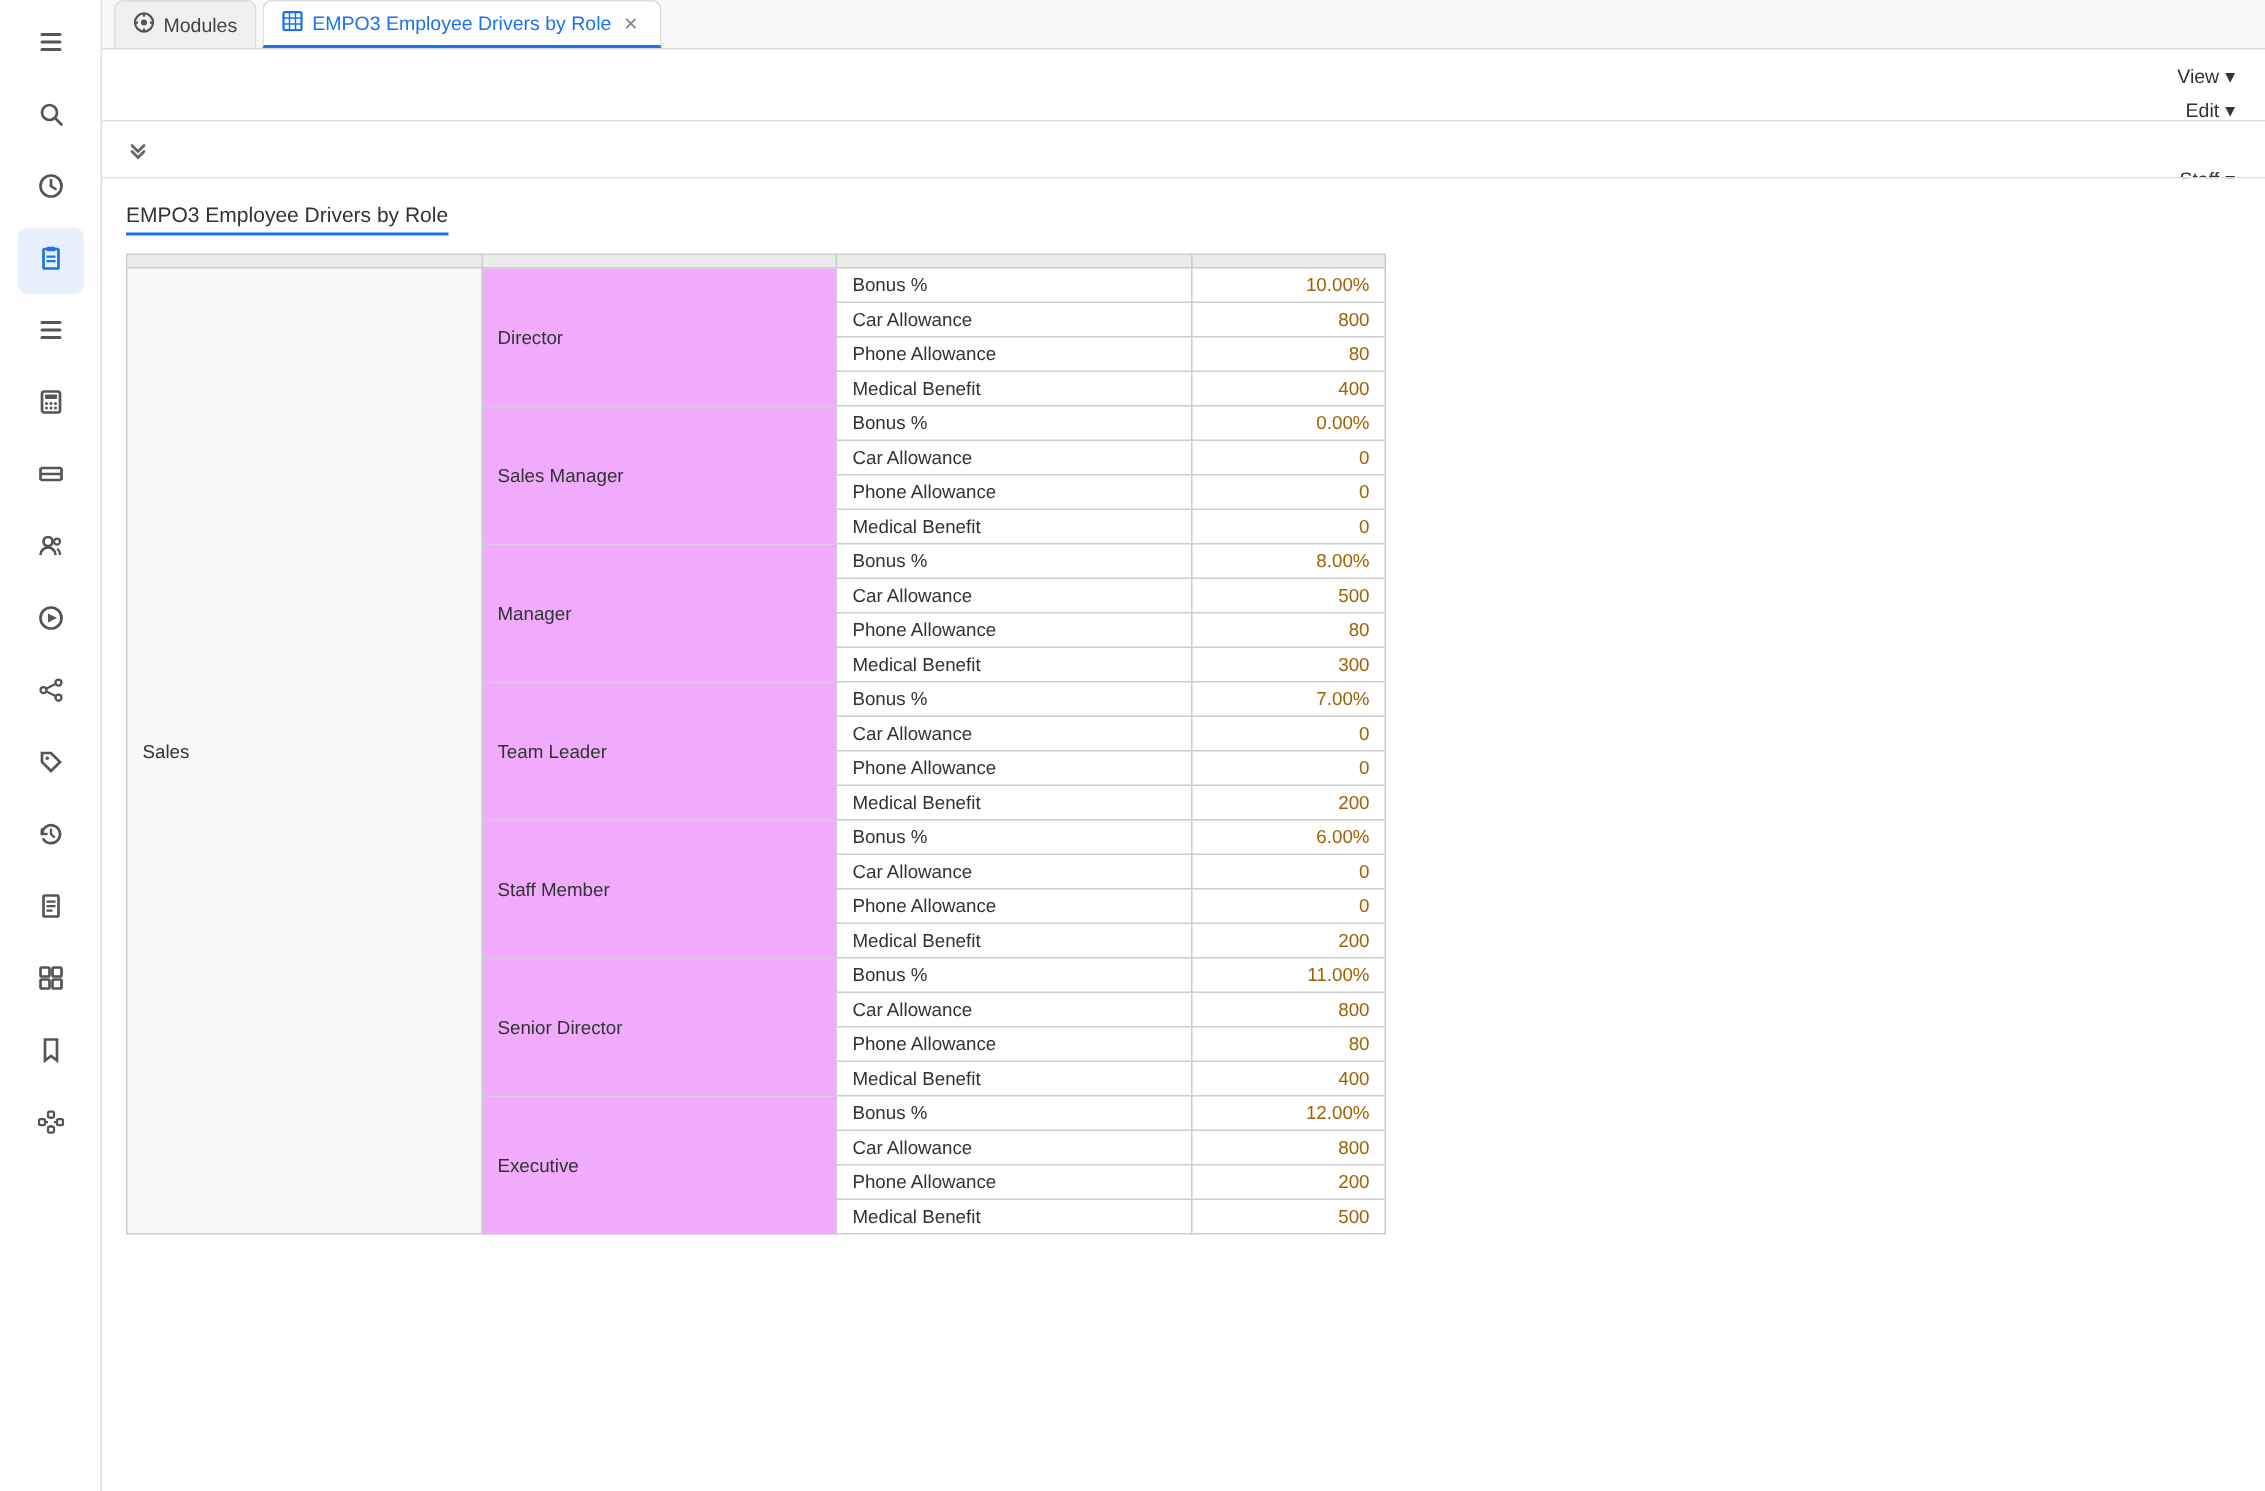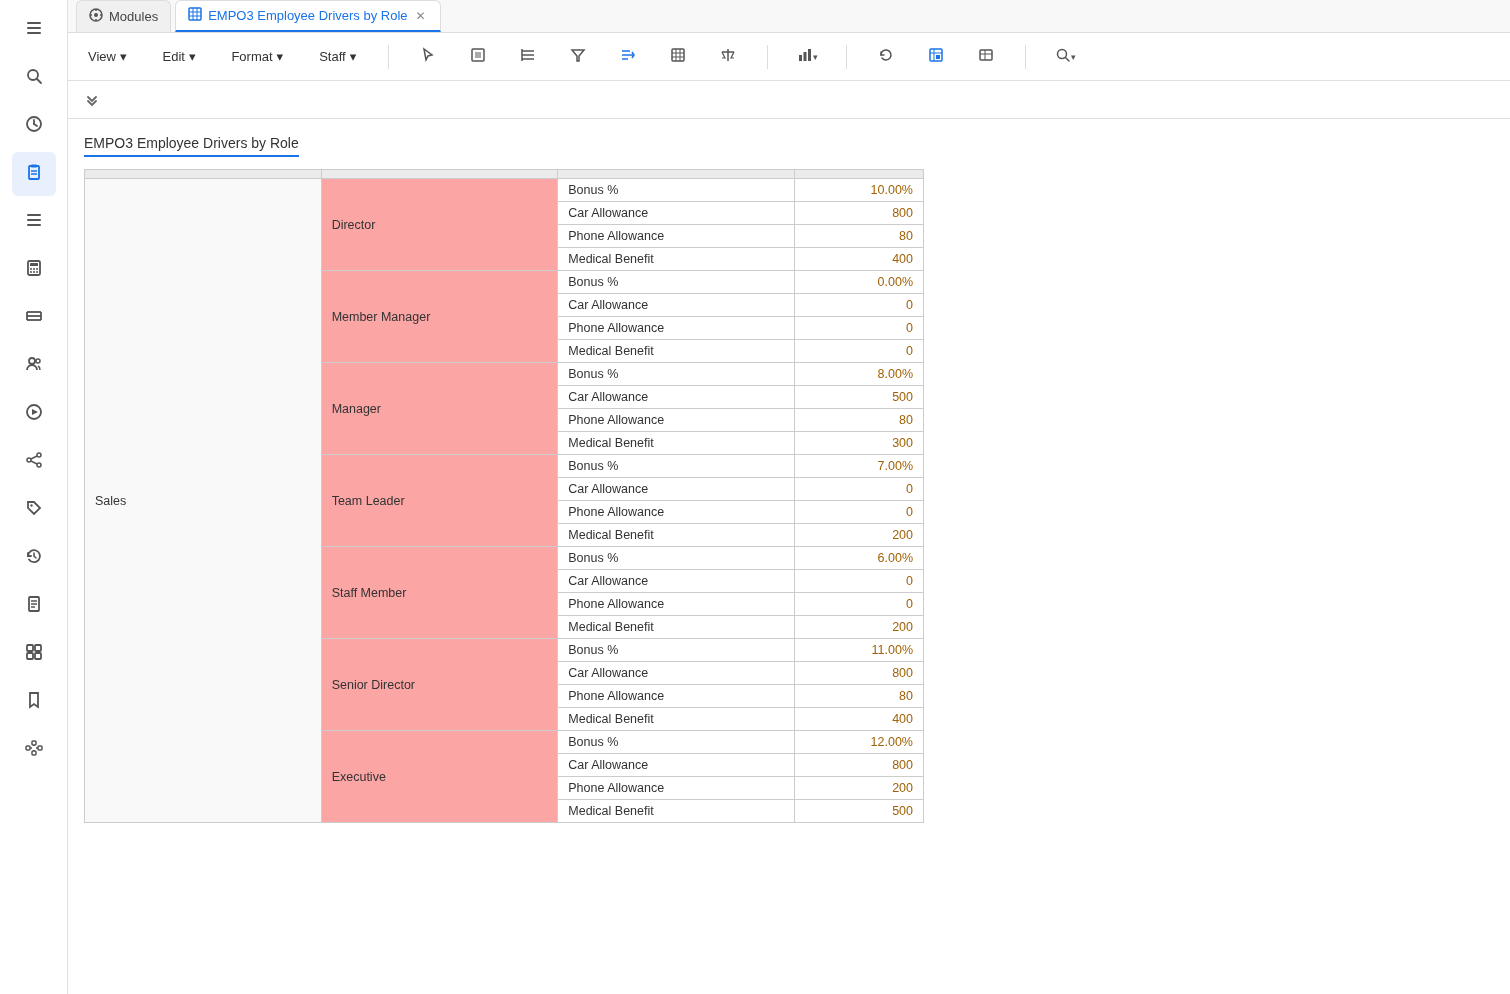--- a/index.html
+++ b/index.html
@@ -55,26 +55,27 @@
       height: 100%;
       border-bottom: 2px solid transparent;
     }
     .tab.inactive { background: #f0f0f0; border: 1px solid #ddd; border-bottom: none; margin-right: 4px; }
     .tab.active { background: #fff; border: 1px solid #ddd; border-bottom: 2px solid #1a73e8; color: #1a73e8; }
     .tab-close { font-size: 12px; color: #888; cursor: pointer; padding: 2px; border-radius: 3px; }
 
     
     .toolbar {
       display: flex;
-      align-items: center;
+      align-items: flex-end;
       padding: 6px 12px;
       border-bottom: 1px solid #e0e0e0;
-      gap: 20px;
+      gap: 0;
       flex-shrink: 0;
       height: 48px;
+      flex-direction: column;
     }
     .toolbar-btn {
       display: flex;
       align-items: center;
       gap: 4px;
       padding: 4px 8px;
       border-radius: 4px;
       cursor: pointer;
       font-size: 13px;
       color: #333;
@@ -155,21 +156,21 @@
       text-align: left;
       font-size: 13px;
       color: #333;
       background: #f9f9f9;
     }
     .col-role {
       width: 220px;
       text-align: left;
       font-size: 13px;
       color: #333;
-      background: #fca5a5;
+      background: #f0abfc;
     }
     .col-driver {
       width: 220px;
       text-align: left;
       font-size: 13px;
       color: #333;
       background: #fff;
     }
     .col-value {
       width: 120px;
@@ -544,21 +545,21 @@
           </tr>
           <tr>
             <td class="col-driver">Phone Allowance</td>
             <td class="col-value">80</td>
           </tr>
           <tr>
             <td class="col-driver">Medical Benefit</td>
             <td class="col-value">400</td>
           </tr>
           <tr>
-            <td class="col-role" rowspan="4" style="vertical-align: middle; text-align: left;">Member Manager</td>
+            <td class="col-role" rowspan="4" style="vertical-align: middle; text-align: left;">Sales Manager</td>
             <td class="col-driver">Bonus %</td>
             <td class="col-value">0.00%</td>
           </tr>
           <tr>
             <td class="col-driver">Car Allowance</td>
             <td class="col-value">0</td>
           </tr>
           <tr>
             <td class="col-driver">Phone Allowance</td>
             <td class="col-value">0</td>

